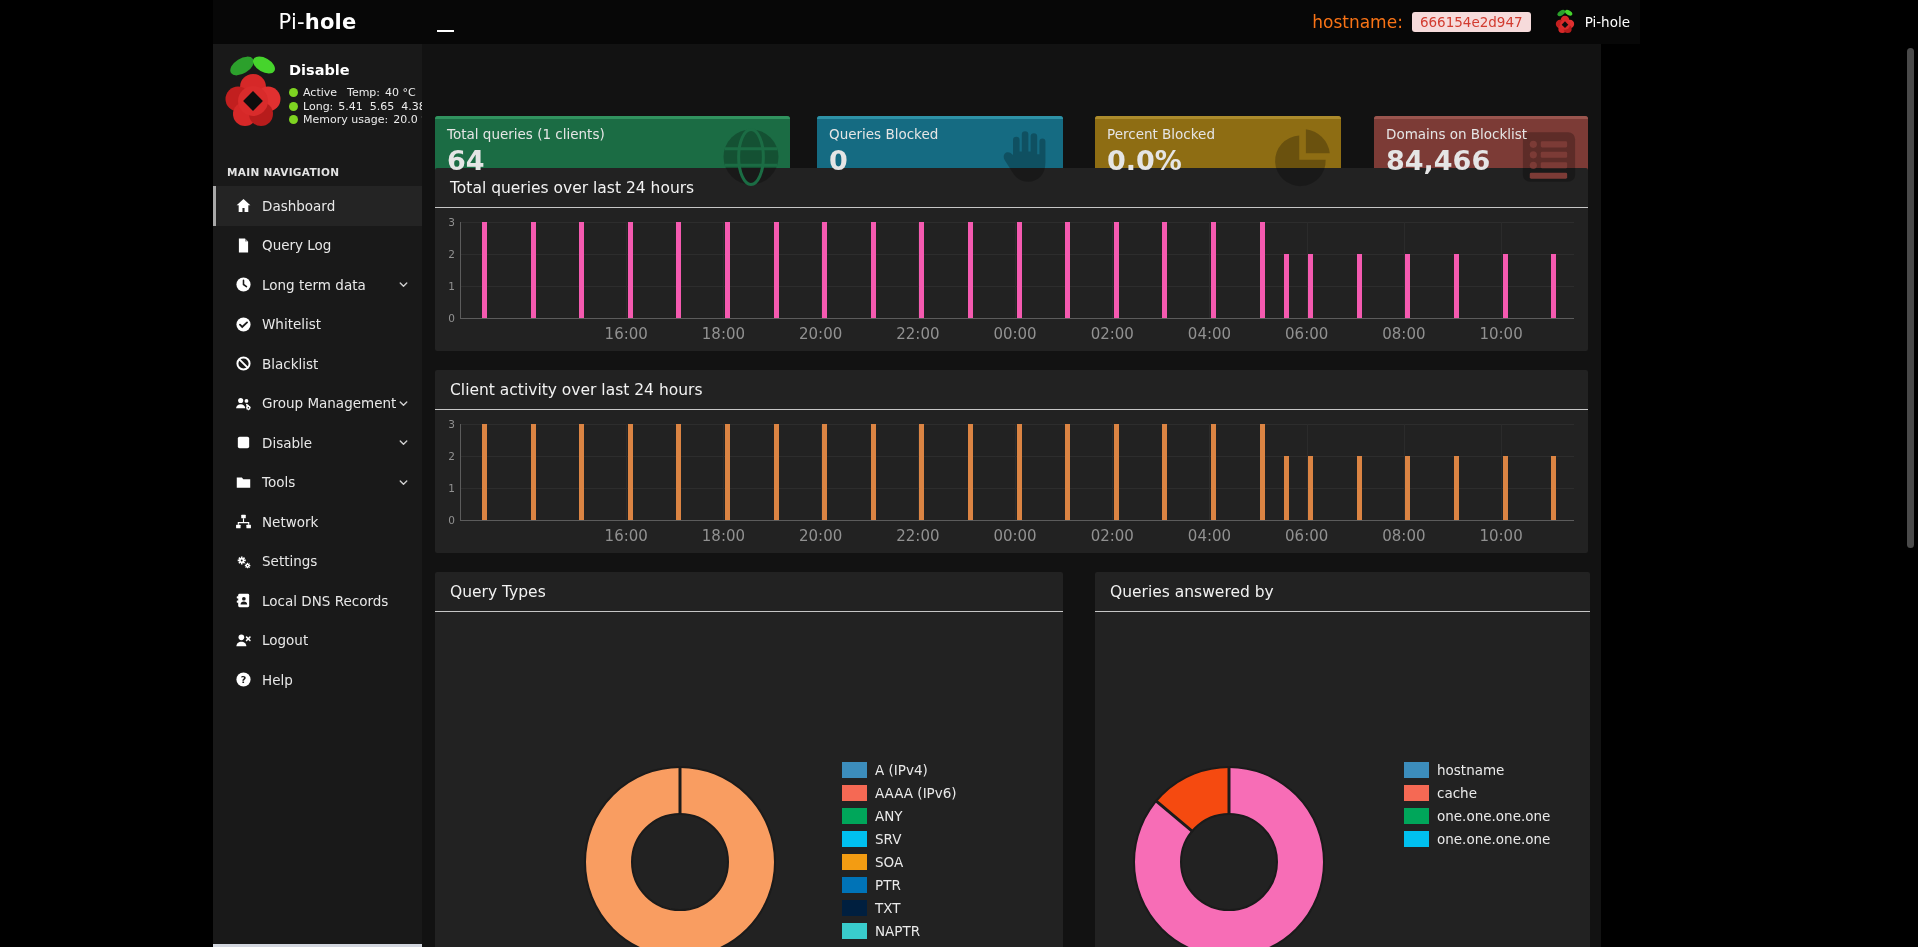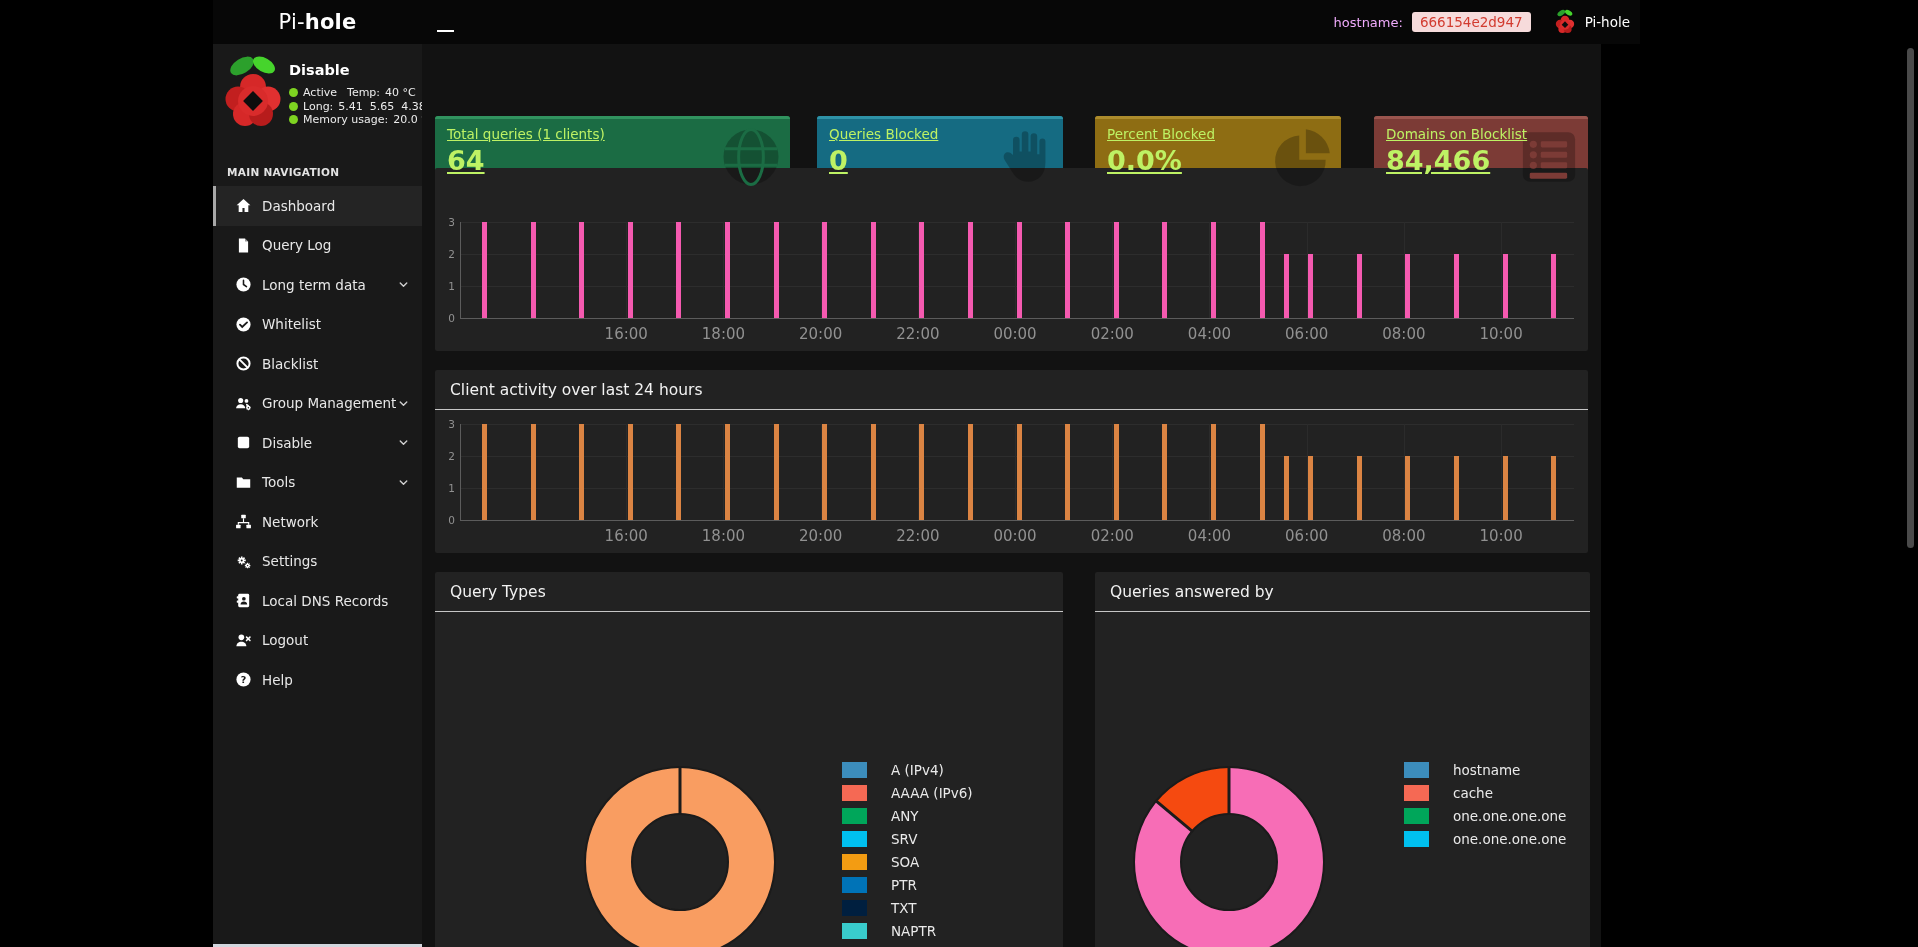--- a/index.html
+++ b/index.html
@@ -9,21 +9,21 @@
 
   
   #navbar { position:absolute; left:213px; top:0; width:1427px; height:44px; background:#070707; }
   #brand { position:absolute; left:0; top:0; width:209px; height:44px; display:flex; align-items:center; justify-content:center;
     color:#fff; font-size:21px; letter-spacing:.2px; }
   #brand .bold { font-weight:bold; }
   #hamburger { position:absolute; left:222px; top:12px; width:22px; height:20px; cursor:pointer;
     display:flex; flex-direction:column; justify-content:center; gap:3px; padding:2px 2px; }
   #hamburger .bar { width:17px; height:2.4px; background:#fff; border-radius:1px; }
   #nav-right { position:absolute; right:10px; top:0; height:44px; display:flex; align-items:center; gap:9px; }
-  #hostname-label { color:#f0abfc; font-size:13px; }
+  #hostname-label { color:#f97316; font-size:17px; }
   #hostname-badge { background:#f6dbdb; color:#d23b2f; font-size:13.5px; padding:2px 8px; border-radius:3px; margin-right:14px; }
   #nav-right .rasp { width:22px; height:26px; }
   #product-name { color:#fff; font-size:13.5px; }
 
   
   #sidebar { position:absolute; left:213px; top:44px; width:209px; height:900px; background:#191919; }
   #status-block { position:relative; padding:12px 8px 10px 8px; height:112px; }
   #status-logo { position:absolute; left:8px; top:10px; width:64px; height:78px; }
   #status-text { margin-left:68px; }
   #status-title { color:#fff; font-weight:bold; font-size:14.5px; margin:6px 0 8px 0; }
@@ -38,39 +38,39 @@
   .nav-item .nicon { width:17px; height:17px; color:#fff; flex:0 0 auto; }
   .nav-item .chev { position:absolute; right:12px; width:13px; height:13px; color:#cfcfcf; }
 
   
   #content { position:absolute; left:422px; top:44px; width:1179px; height:903px; background:#121212; }
   .panel { position:absolute; background:#222; border-radius:2px; overflow:hidden; }
   .panel-header { height:40px; border-bottom:1px solid #c6c6c6; display:flex; align-items:center; padding:0 15px; }
   .panel-title { color:#f2f2f2; font-size:15.5px; }
 
   
-  .card { position:absolute; top:72px; height:80px; border-radius:3px; overflow:hidden; color:#bef264;text-decoration:underline; }
+  .card { position:absolute; top:72px; height:80px; border-radius:3px; overflow:hidden; color:#e5e5e5; }
   .card .accent { height:3px; width:100%; }
   .card .clabel { font-size:13.5px; padding:7px 12px 0 12px; position:relative; z-index:2; }
   .card .cvalue { font-size:27px; font-weight:bold; padding:3px 12px 0 12px; position:relative; z-index:2; }
   .card .wm { position:absolute; right:6px; top:8px; width:66px; height:66px; z-index:1; }
 
   
   .chart-body { position:absolute; left:25px; right:14px; top:54px; height:97px;
     border-left:1px solid #5c5c5c; border-bottom:1px solid #5c5c5c; }
   .gridline-h { position:absolute; left:0; right:0; height:1px; background:#2d2d2d; }
   .gridline-v { position:absolute; top:0; bottom:0; width:1px; background:#2b2b2b; }
   .ylabel { position:absolute; left:-24px; width:18px; text-align:right; font-size:10.5px; color:#919191; }
   .xlabel { position:absolute; top:103px; width:44px; margin-left:-22px; text-align:center; font-size:15px; color:#919191; }
   .bar { position:absolute; bottom:0; width:5px; }
 
   
   .donut-svg { position:absolute; }
   .legend { position:absolute; display:flex; flex-direction:column; gap:7px; }
-  .legend-item { display:flex; align-items:center; gap:24px; cursor:pointer; }
+  .legend-item { display:flex; align-items:center; gap:8px; cursor:pointer; }
   .legend-swatch { width:25px; height:16px; flex:0 0 auto; }
   .legend-label { color:#eaeaea; font-size:13.5px; }
 
   
   #scrollbar-thumb { position:absolute; right:4px; top:48px; width:7px; height:500px; background:#4a4a4a; border-radius:4px; }
   #sidebar-footer-strip { position:absolute; left:213px; top:944px; width:209px; height:3px; background:#d2d6de; }
 </style>
 </head>
 <body>
 
@@ -353,20 +353,23 @@
             <circle cx="6.3" cy="15" r="1.3" fill="#7c3b36"></circle>
             <rect x="9" y="13.9" width="9.6" height="2.2" rx="0.5" fill="#7c3b36"></rect>
             <rect x="5" y="17.7" width="13.6" height="2.2" rx="0.5" fill="#7c3b36"></rect>
           </svg>
           <div class="clabel">Domains on Blocklist</div>
           <div class="cvalue">84,466</div>
         </div>
       </div>
 
     <div class="panel" id="panel-queries" style="left:13px; top:124px; width:1153px; height:183px;">
+      <div class="panel-header">
+          <span class="panel-title">Total queries over last 24 hours</span>
+        </div>
       <div class="chart-body" id="chart0">
           <div class="ylabel" style="top:calc(100% - 6px)">0</div>
           <div class="gridline-h" style="top:66.66666666666667%"></div>
           <div class="ylabel" style="top:calc(66.66666666666667% - 6px)">1</div>
           <div class="gridline-h" style="top:33.333333333333336%"></div>
           <div class="ylabel" style="top:calc(33.333333333333336% - 6px)">2</div>
           <div class="gridline-h" style="top:0%"></div>
           <div class="ylabel" style="top:calc(0% - 6px)">3</div>
           <div class="gridline-v" style="left:14.847161572052403%"></div>
           <div class="xlabel" style="left:14.847161572052403%">16:00</div>

